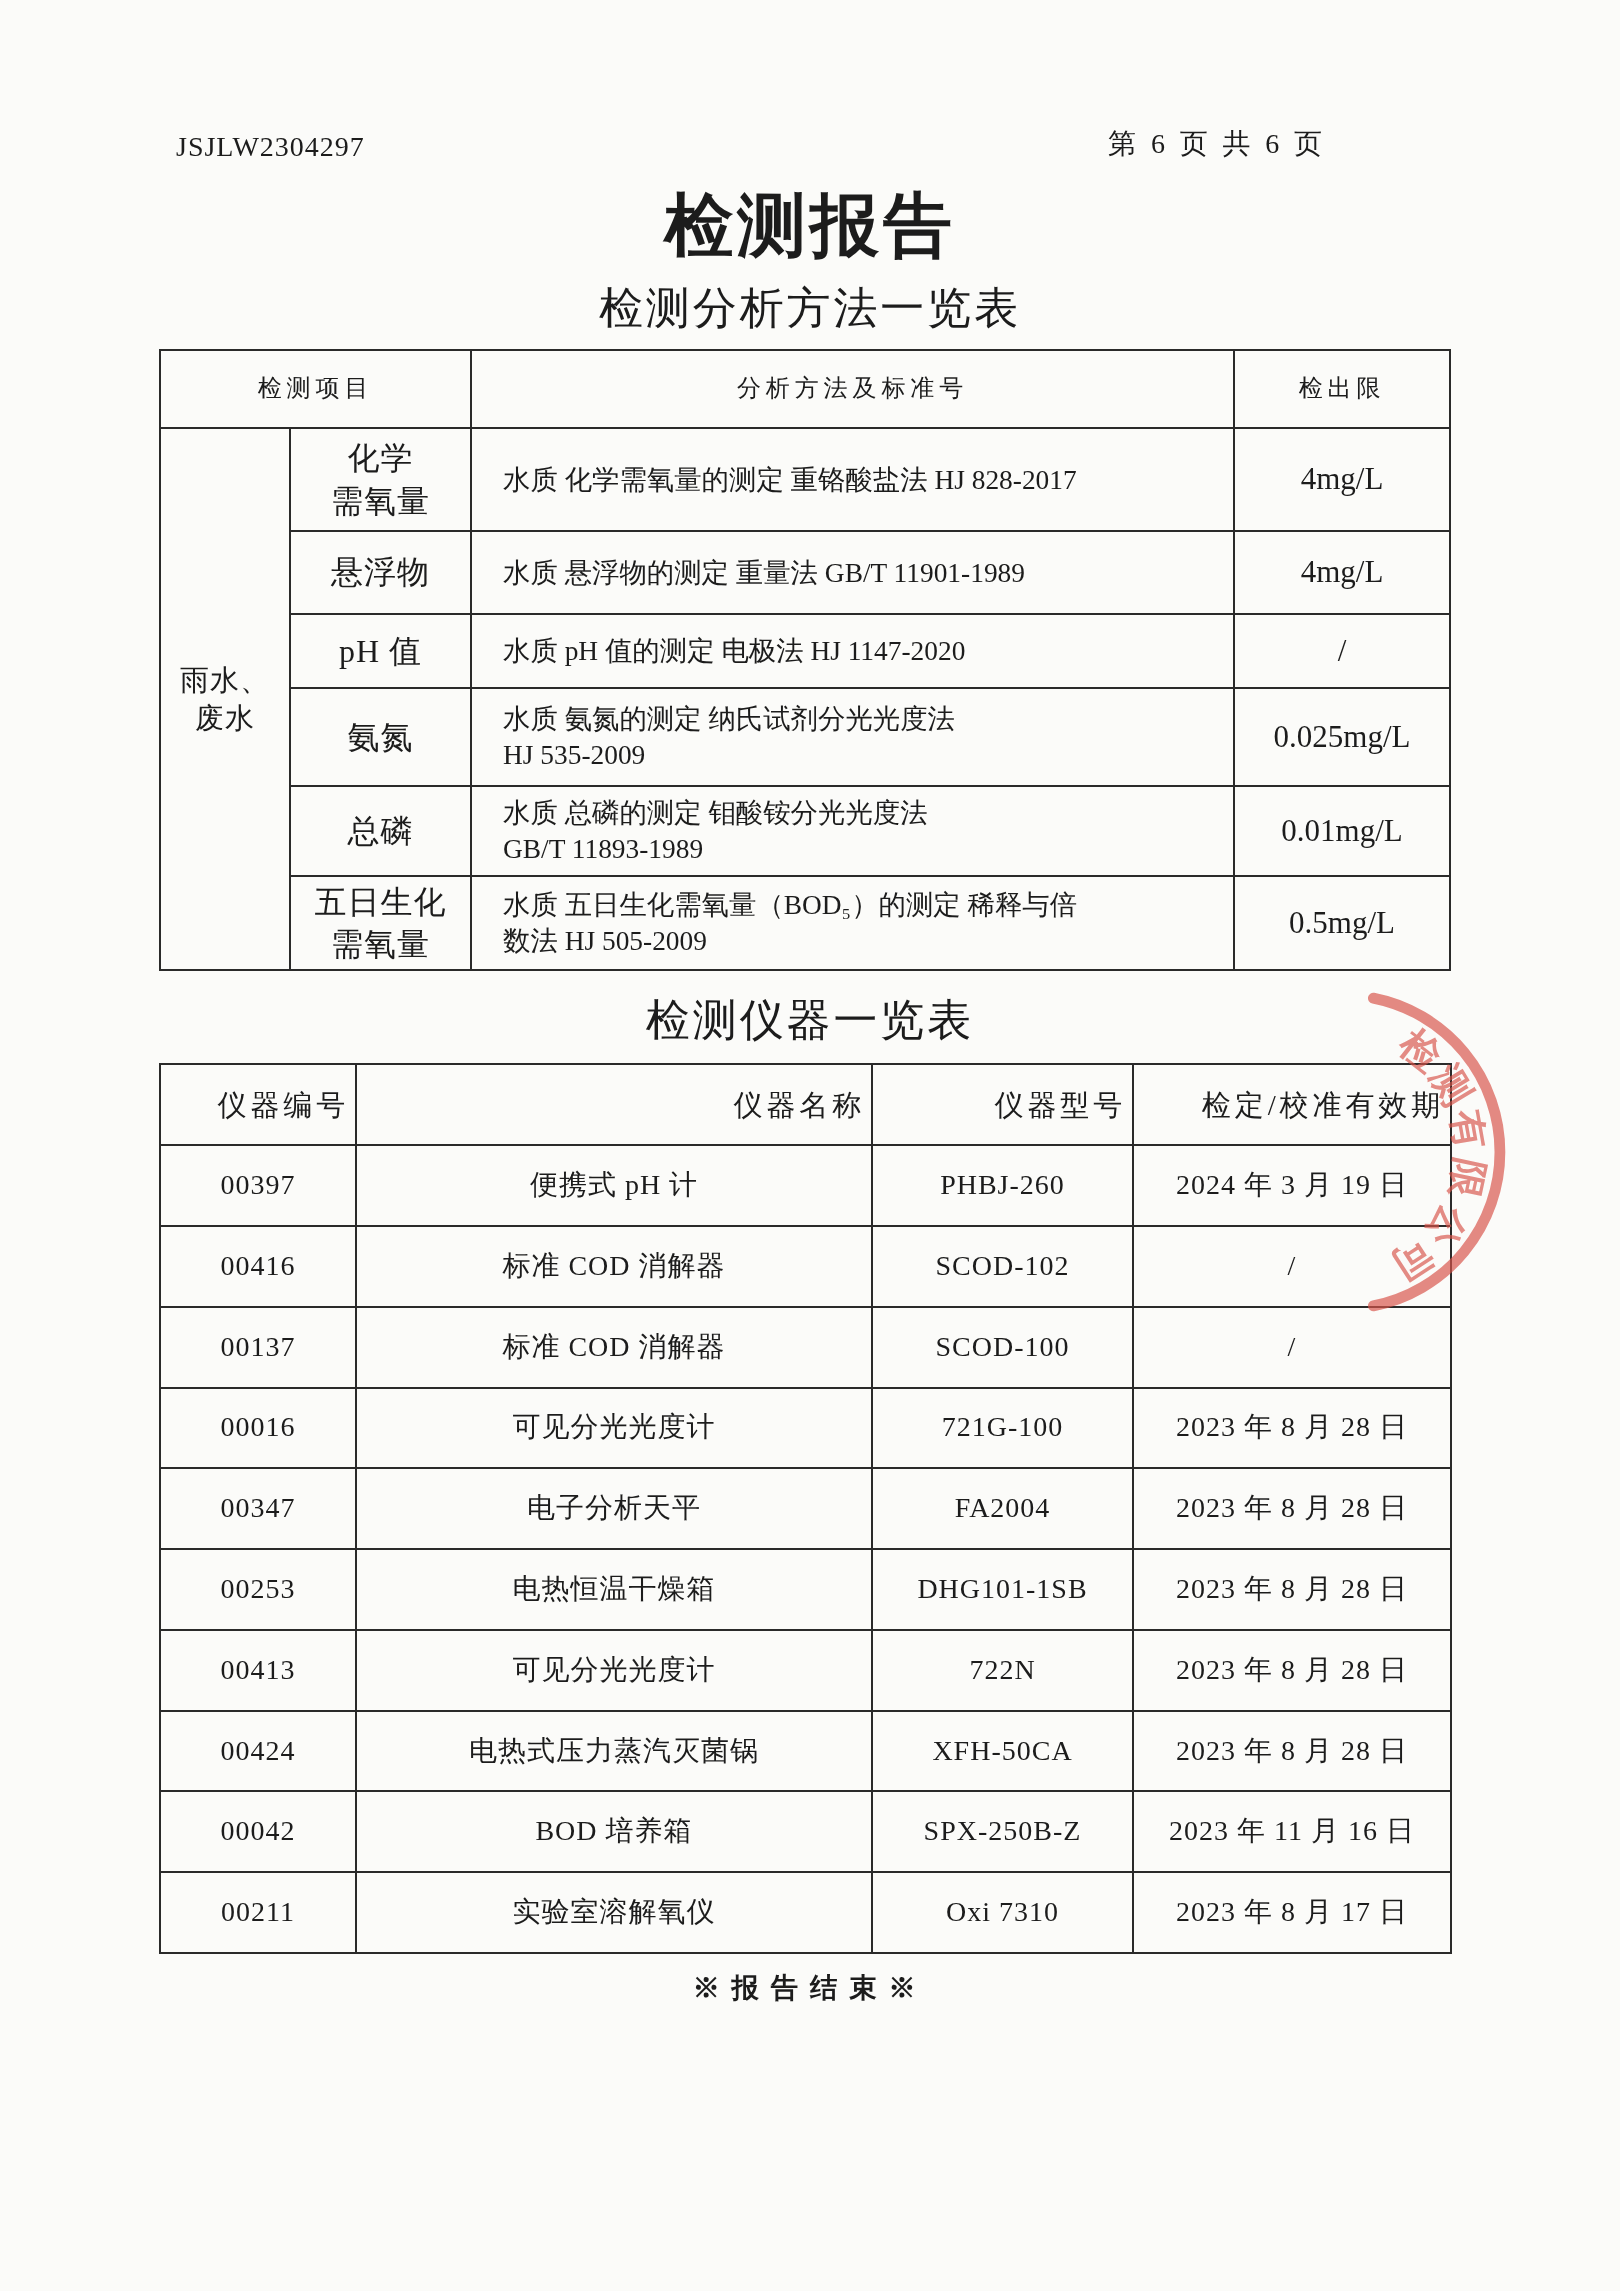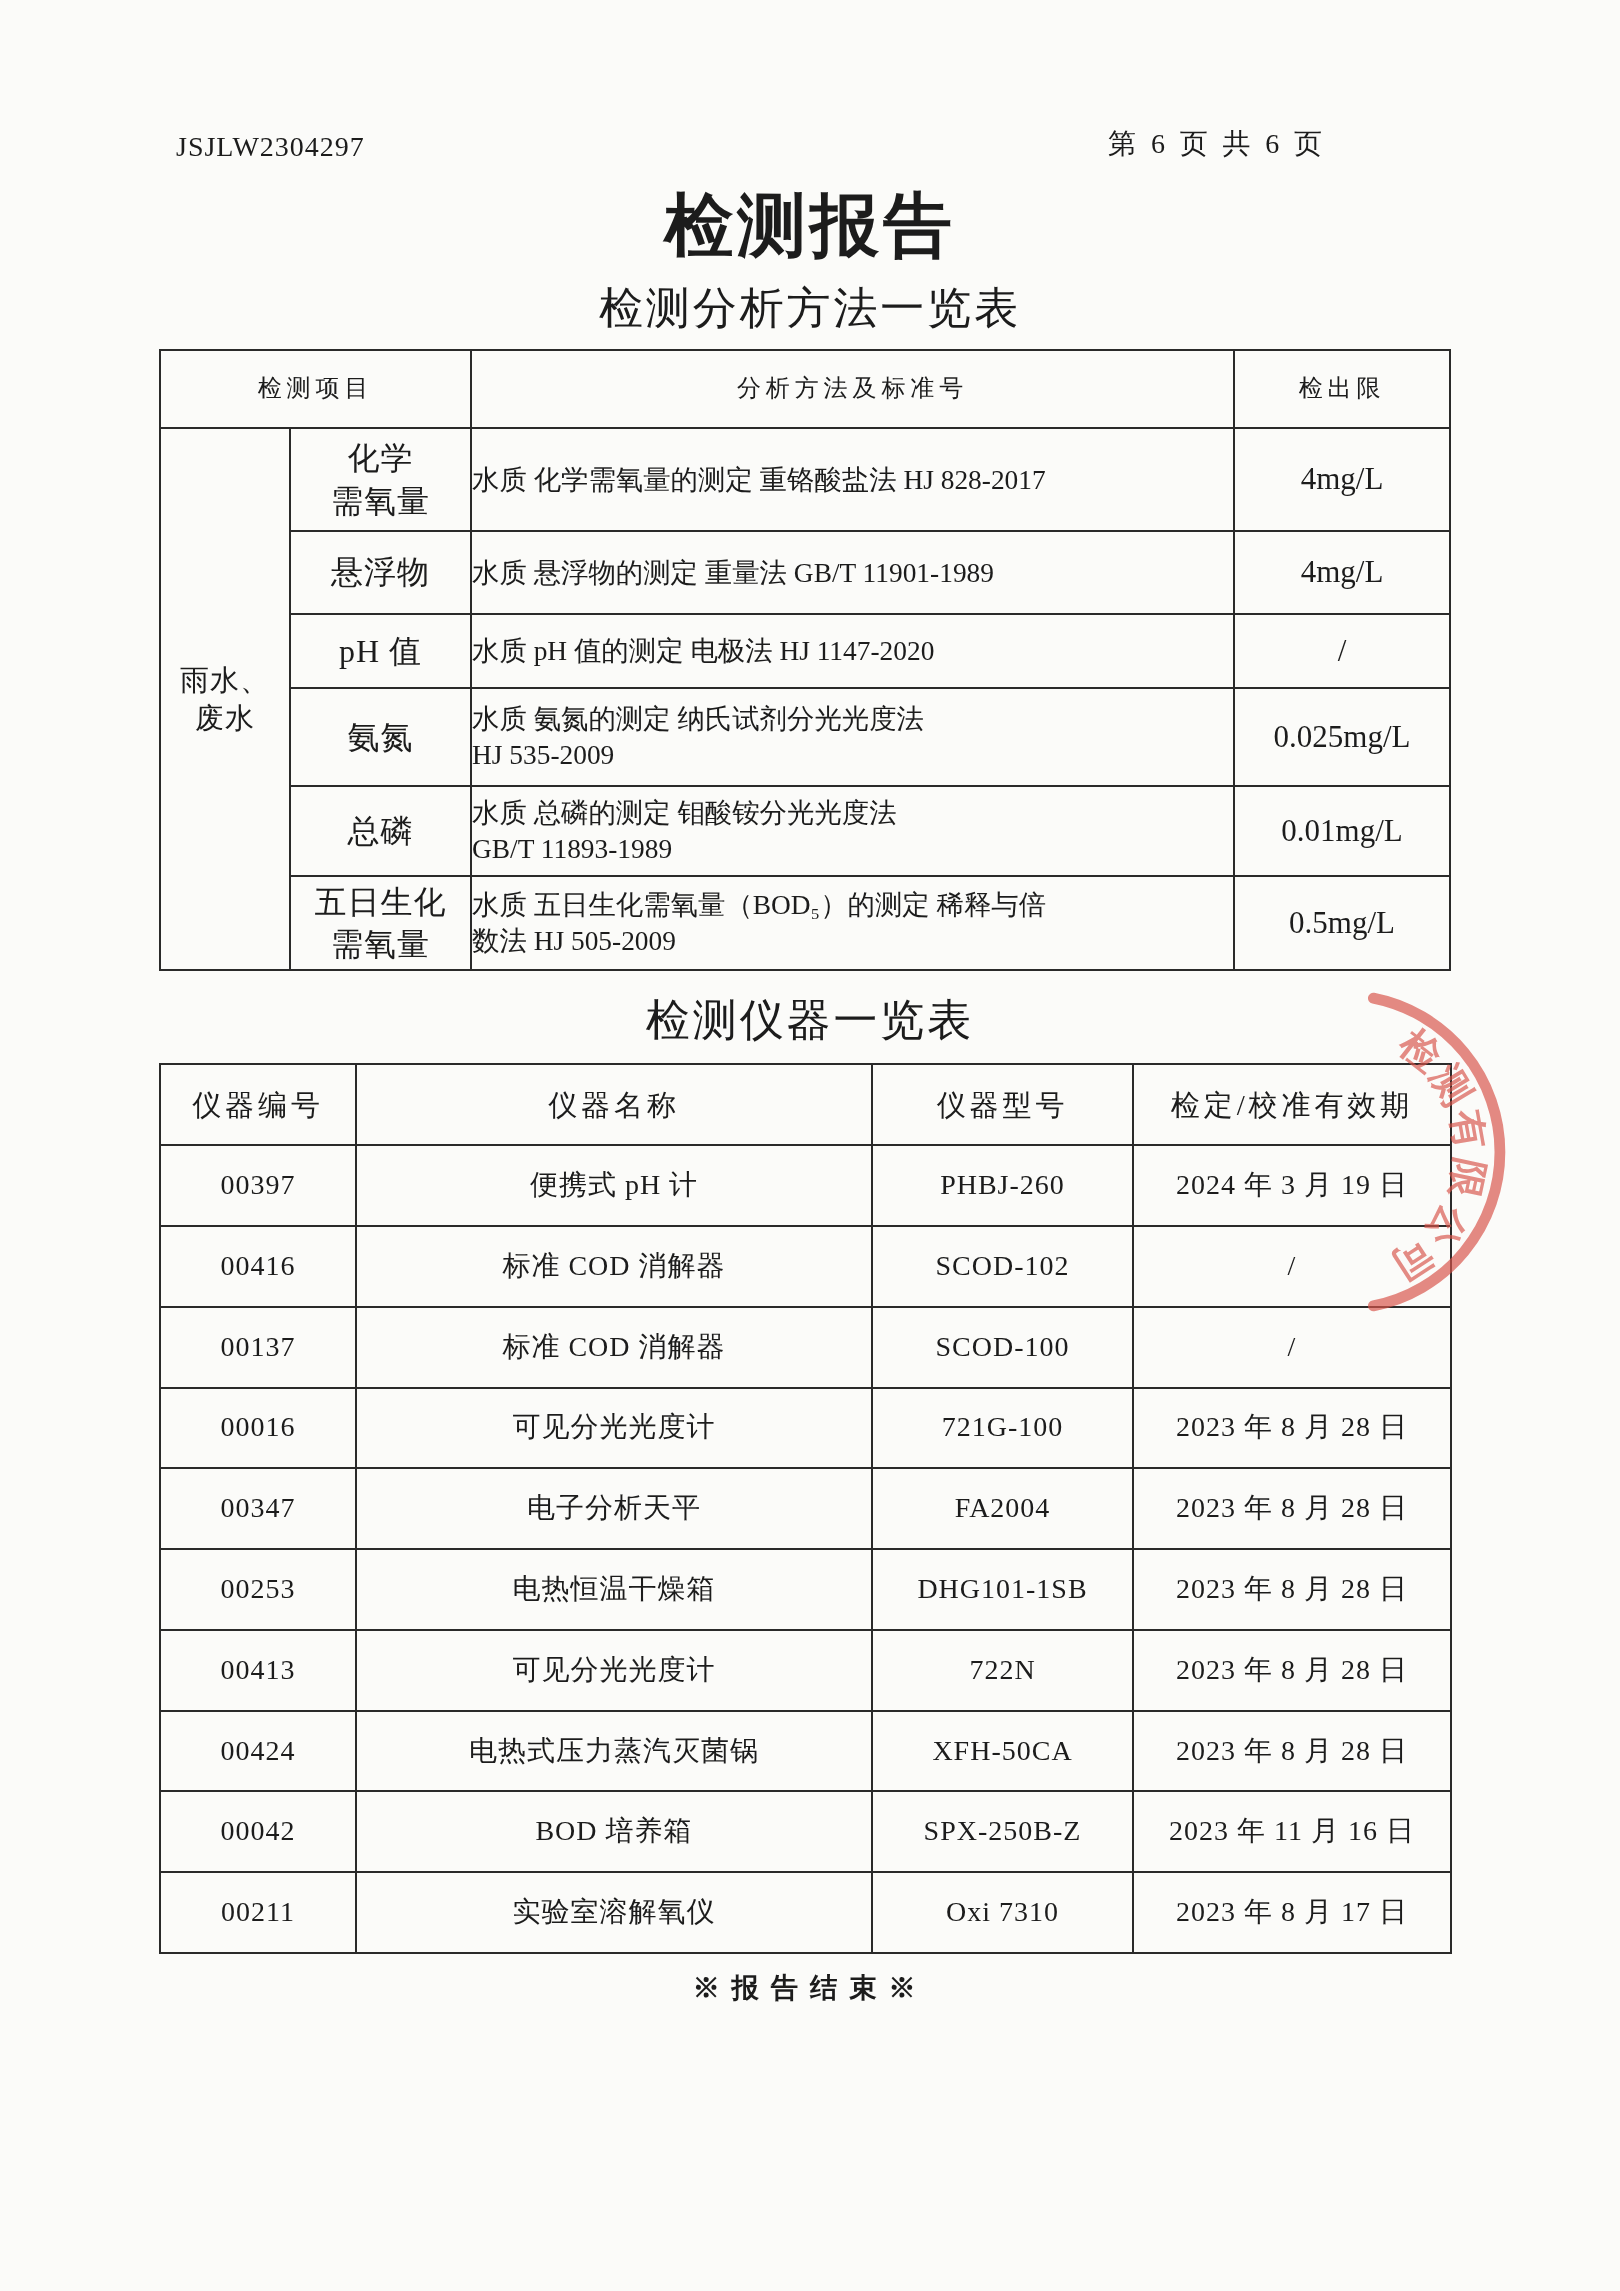--- a/index.html
+++ b/index.html
@@ -37,26 +37,26 @@
     font-weight:normal;
     padding:3.9px 5.9px;
     line-height:1.32;
     overflow:hidden;
   }
   .methods { margin-top:17.6px; }
   .methods th { font-size:24px; letter-spacing:4.9px; text-align:center; }
   .preline { white-space:pre-line; }
   .methods .group  { text-align:center; font-size:29px; letter-spacing:1px; }
   .methods .item   { text-align:center; font-size:32px; letter-spacing:1px; }
-  .methods .method { text-align:left; font-size:27.4px; padding-left:0; }
+  .methods .method { text-align:left; font-size:27.4px; padding-left:31px; }
   .methods .limit  { text-align:center; font-size:31px; }
   .mr0{height:78px}.mr1{height:103px}.mr2{height:83px}.mr3{height:74px}
   .mr4{height:98px}.mr5{height:90px}.mr6{height:78px}
   .instruments { margin-top:19.6px; }
-  .instruments th { font-size:29px; letter-spacing:3.9px; height:71px; text-align:center; }
+  .instruments th { font-size:29px; letter-spacing:3.9px; height:71px; text-align:right; }
   .instruments td { font-size:28px; text-align:center; height:71px; letter-spacing:1px; }
   .end-note {
     text-align:center; margin-top:15.7px;
     font-size:27.4px; font-weight:bold; letter-spacing:11.8px;
   }
   .seal {
     position:absolute; left:1145px; top:956px;
     width:392px; height:392px;
     pointer-events:none; opacity:.85;
   }

